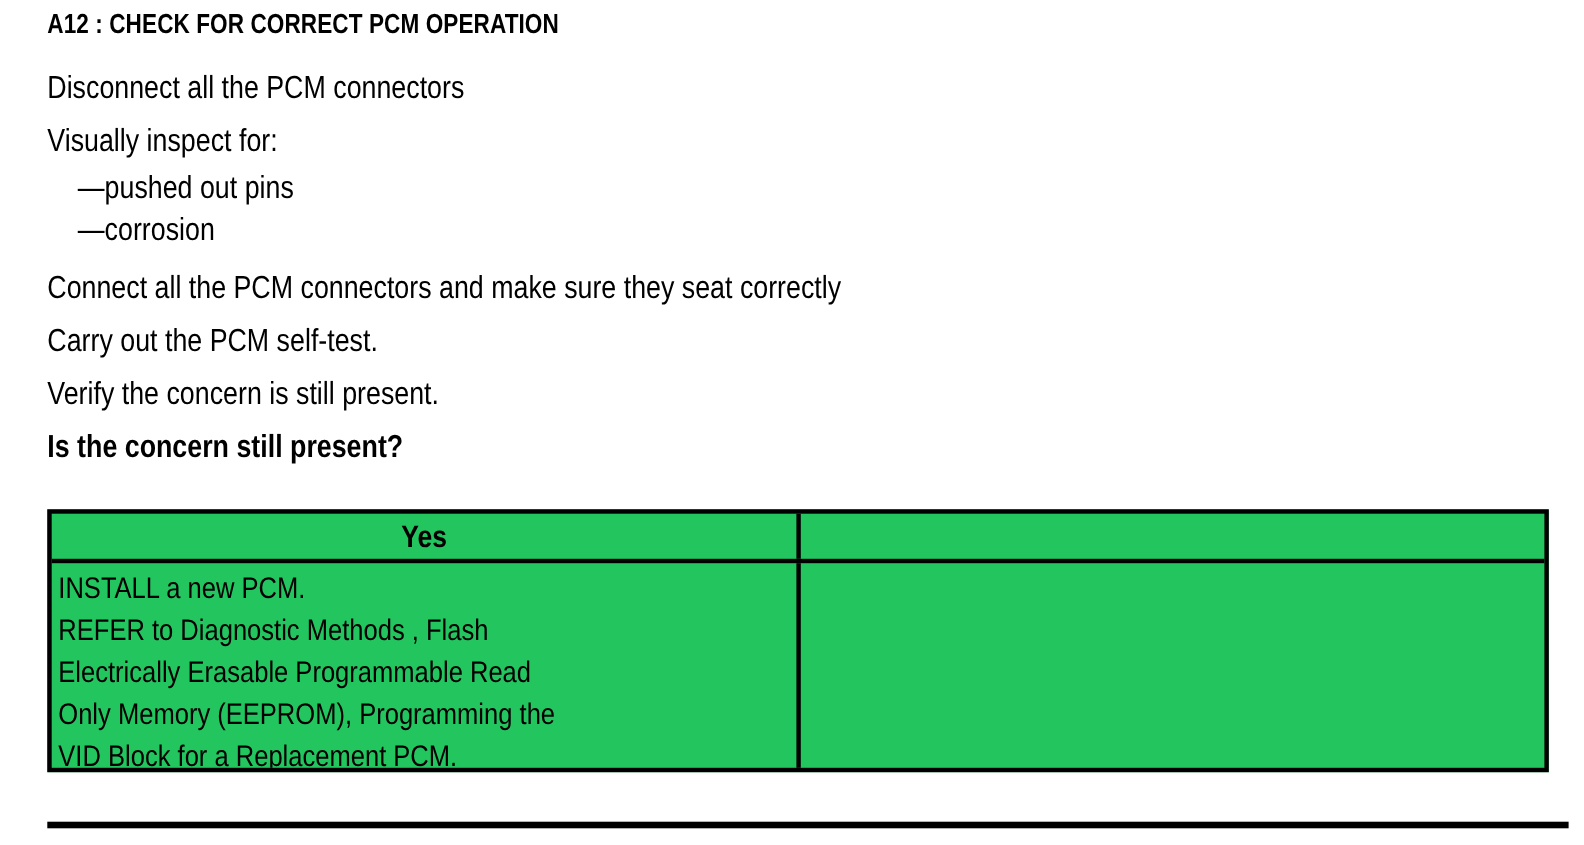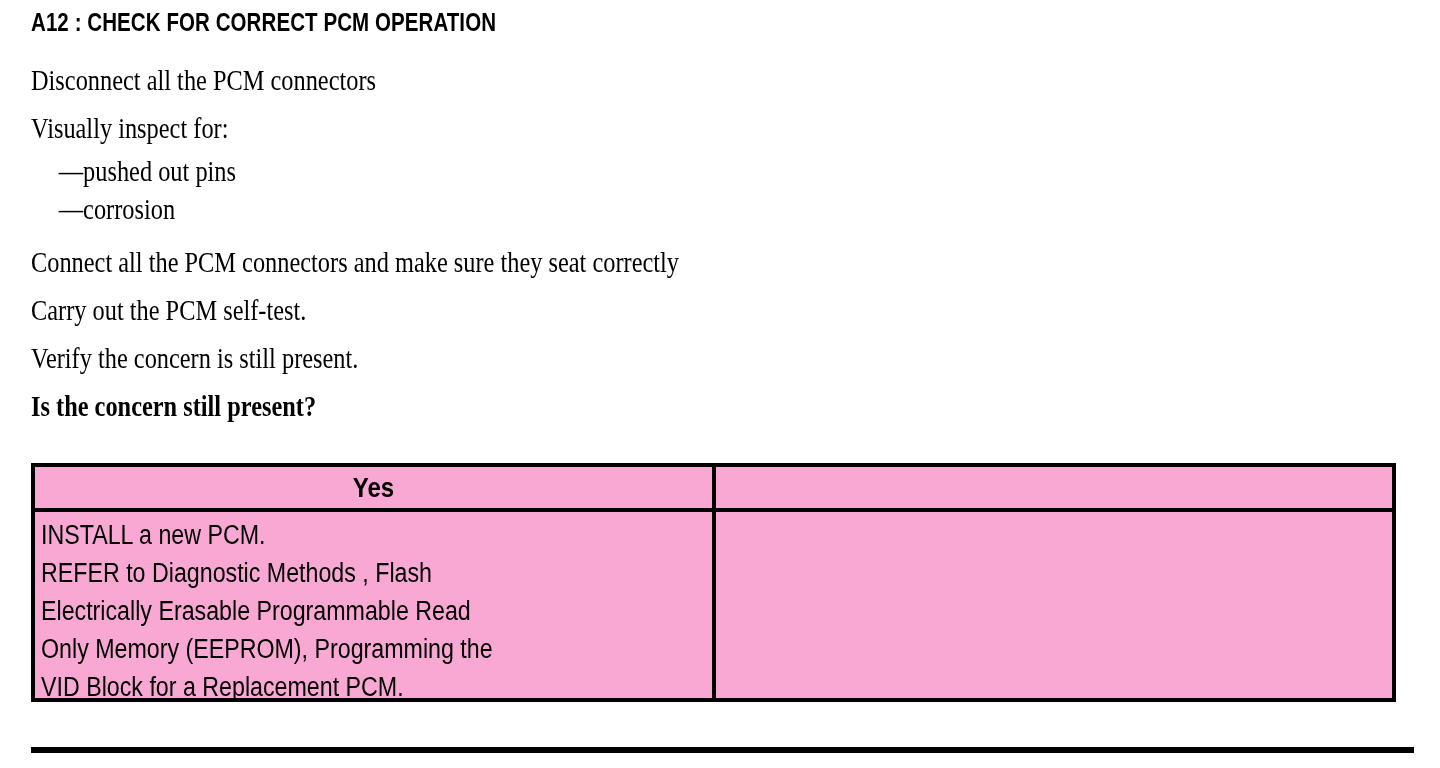--- a/index.html
+++ b/index.html
@@ -14,21 +14,21 @@
     position: relative;
     overflow: hidden;
     font-family: "Liberation Sans", "DejaVu Sans", sans-serif;
     color: #000000;
     -webkit-font-smoothing: none;
   }
 
   
   .page {
     position: absolute;
-    left: 4px;
+    left: 16px;
     top: 0;
     width: 1144px;
     height: 768px;
     padding-left: 21px;
   }
 
   
   .step-title {
     position: absolute;
     left: 27px;
@@ -41,21 +41,20 @@
     transform: scaleX(0.82);
     transform-origin: left top;
   }
 
   
   .steps {
     position: absolute;
     left: 27px;
     top: 56px;
     width: 1380px;
-    font-family: Liberation Serif, serif;
   }
   .step-line {
     font-size: 29px;
     line-height: 48px;
     white-space: nowrap;
     transform: scaleX(0.84);
     transform-origin: left top;
     height: 48px;
   }
   .step-line.bullet {
@@ -71,21 +70,21 @@
   }
 
   
   .decision-table {
     position: absolute;
     left: 27px;
     top: 463px;
     width: 1365px;
     border: 4px solid #000;
     box-sizing: border-box;
-    background: #f9a8d4;
+    background: #22c55e;
   }
   .dt-row {
     display: flex;
     width: 100%;
   }
   .dt-row.header-row {
     border-bottom: 4px solid #000;
     height: 41px;
   }
   .dt-row.body-row {

